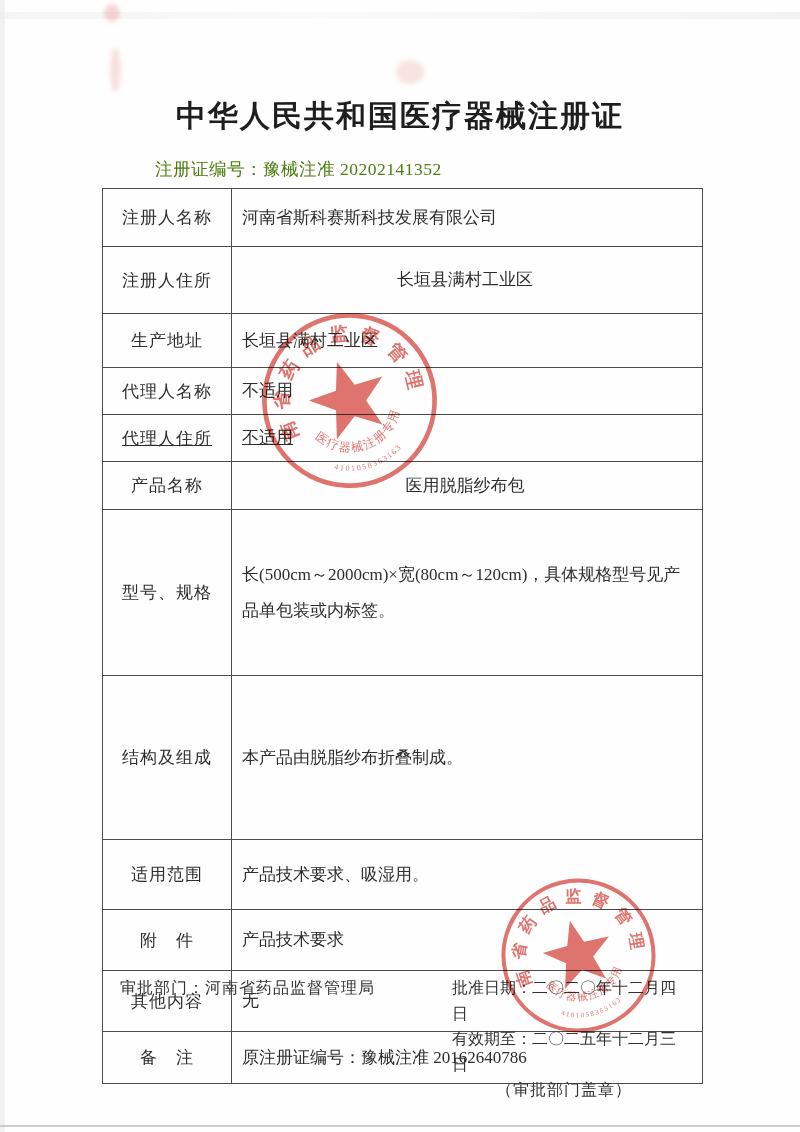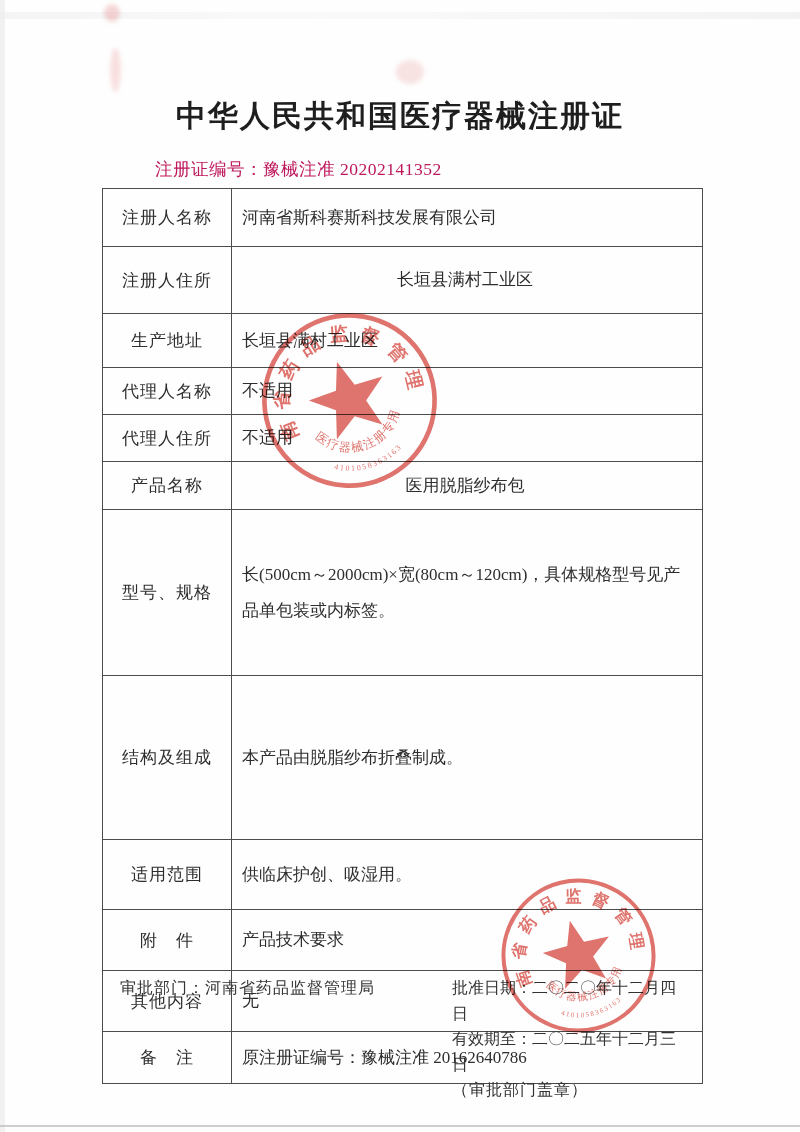--- a/index.html
+++ b/index.html
@@ -19,40 +19,40 @@
   .smudge{position:absolute;border-radius:50%;filter:blur(2px);pointer-events:none;}
   .smudge.s1{left:104px;top:4px;width:16px;height:18px;background:rgba(226,120,120,.30);}
   .smudge.s2{left:110px;top:48px;width:11px;height:44px;background:rgba(226,120,120,.22);}
   .smudge.s3{left:396px;top:60px;width:28px;height:24px;background:rgba(226,130,130,.22);}
 
   .title{
     position:absolute;left:0;top:96px;width:100%;
     text-align:center;font-size:30px;font-weight:700;letter-spacing:2px;color:#1e1e1e;
   }
   .cert-line{
-    position:absolute;left:155px;top:157px;font-size:17.5px;color:#be185d;
+    position:absolute;left:155px;top:157px;font-size:17.5px;color:#4d7c0f;
     letter-spacing:.5px;
   }
 
   table.cert{
     position:absolute;left:102px;top:188px;width:601px;
     border-collapse:collapse;table-layout:fixed;
     font-size:17px;color:#2e2e2e;padding-left:20px;
   }
   table.cert td{border:1.4px solid #4c4c4c;vertical-align:middle;}
   td.lbl{width:126px;text-align:center;letter-spacing:1px;}
   td.val{padding:4px 14px 4px 10px;line-height:2.1;}
   tr.r0 td{height:49px;} tr.r1 td{height:58px;text-align:center;} tr.r2 td{height:45px;}
-  tr.r3 td{height:38px;} tr.r4 td{height:38px;} tr.r5 td{height:39px;text-align:center;}
+  tr.r3 td{height:38px;} tr.r4 td{height:38px;text-decoration:underline;} tr.r5 td{height:39px;text-align:center;}
   tr.r6 td{height:157px;} tr.r7 td{height:155px;} tr.r8 td{height:61px;margin-left:33px;}
   tr.r9 td{height:52px;} tr.r10 td{height:52px;} tr.r11 td{height:43px;margin-left:32px;}
 
   .footer-left{position:absolute;left:120px;top:978px;font-size:16px;letter-spacing:1px;color:#333;}
   .footer-right{position:absolute;left:452px;top:975px;width:224px;font-size:16px;line-height:1.6;color:#333;}
-  .footer-right .seal-note{text-align:left;letter-spacing:1px;}
+  .footer-right .seal-note{text-align:center;letter-spacing:1px;}
 
   .stamp{position:absolute;mix-blend-mode:multiply;opacity:.82;}
   .stamp1{left:257px;top:308px;width:185px;height:185px;transform:rotate(-18deg);}
   .stamp2{left:497px;top:874px;width:163px;height:163px;transform:rotate(-14deg);}
   .stamp text{fill:#d9544c;font-family:"Liberation Serif",serif;}
   .st-top{font-size:20px;letter-spacing:11px;font-weight:700;}
   .st-bot{font-size:13px;letter-spacing:1.5px;}
   .st-num{font-size:8.5px;letter-spacing:2px;font-family:"Liberation Mono",monospace;}
 </style>
 </head>
@@ -100,21 +100,21 @@
     <tr class="r6">
       <td class="lbl">型号、规格</td>
       <td class="val">长(500cm～2000cm)×宽(80cm～120cm)，具体规格型号见产品单包装或内标签。</td>
     </tr>
     <tr class="r7">
       <td class="lbl">结构及组成</td>
       <td class="val">本产品由脱脂纱布折叠制成。</td>
     </tr>
     <tr class="r8">
       <td class="lbl">适用范围</td>
-      <td class="val">供临床护创、吸湿用。</td>
+      <td class="val">产品技术要求、吸湿用。</td>
     </tr>
     <tr class="r9">
       <td class="lbl">附　件</td>
       <td class="val">产品技术要求</td>
     </tr>
     <tr class="r10">
       <td class="lbl">其他内容</td>
       <td class="val">无</td>
     </tr>
     <tr class="r11">

